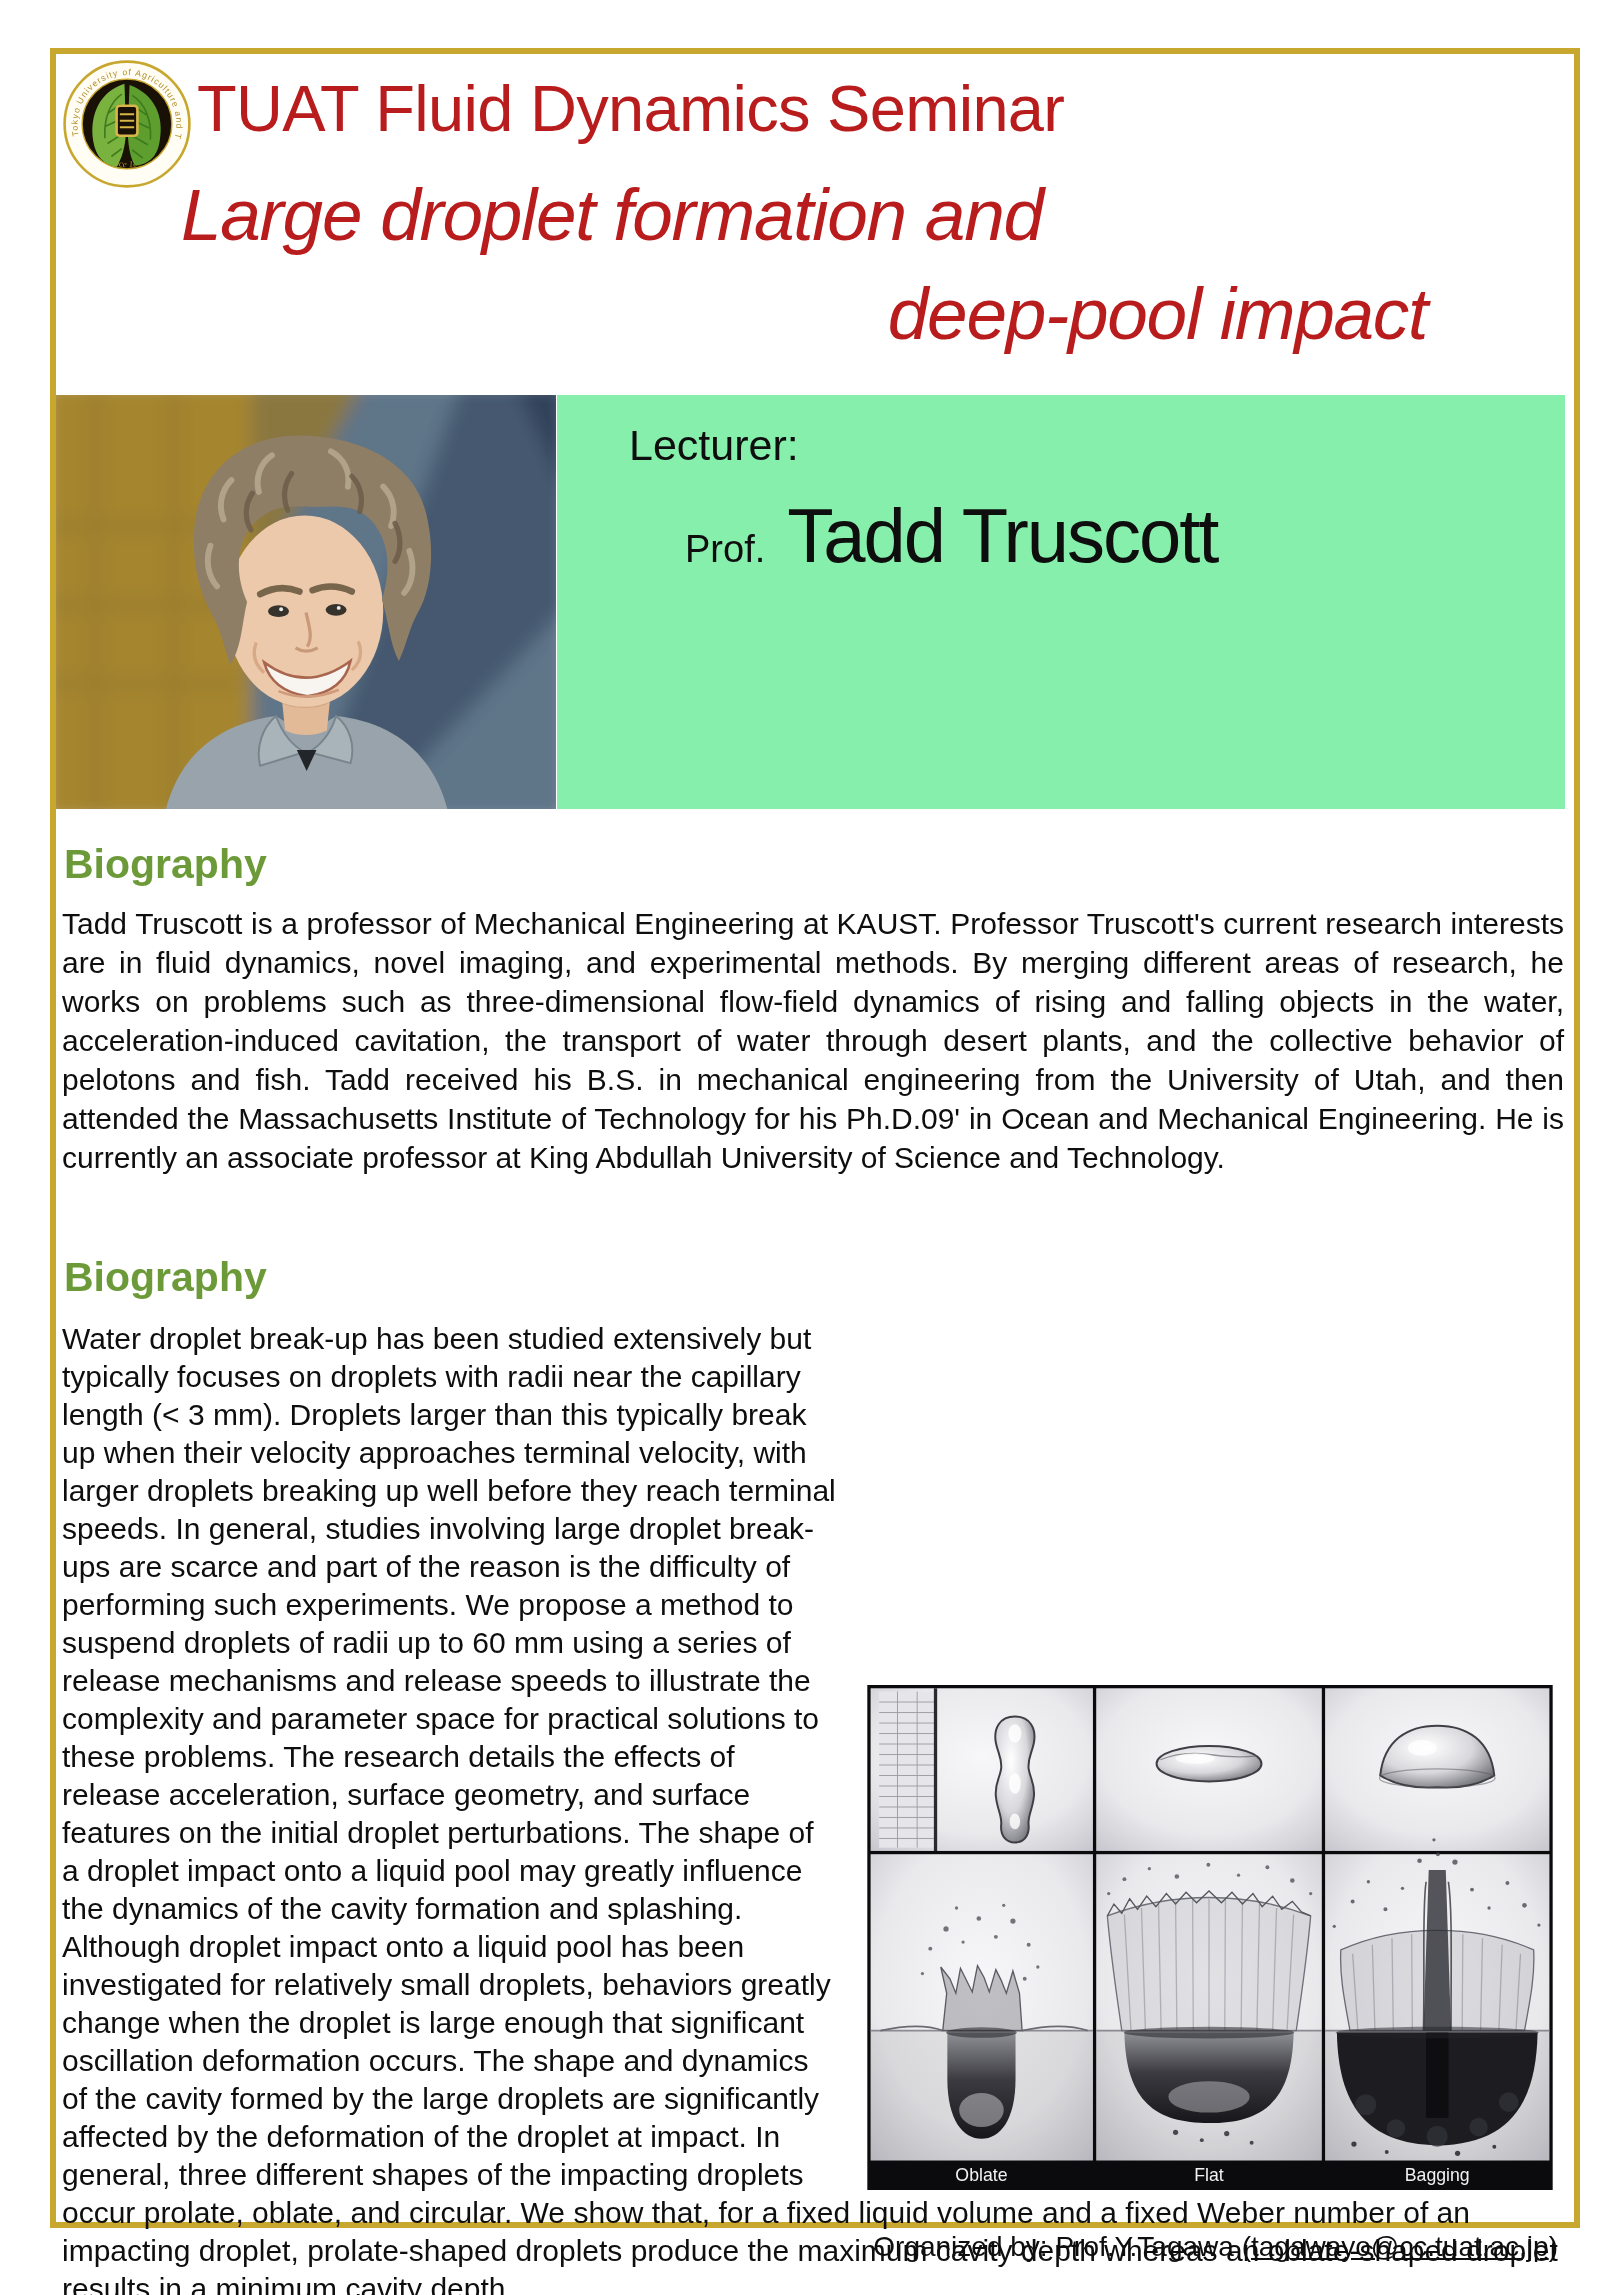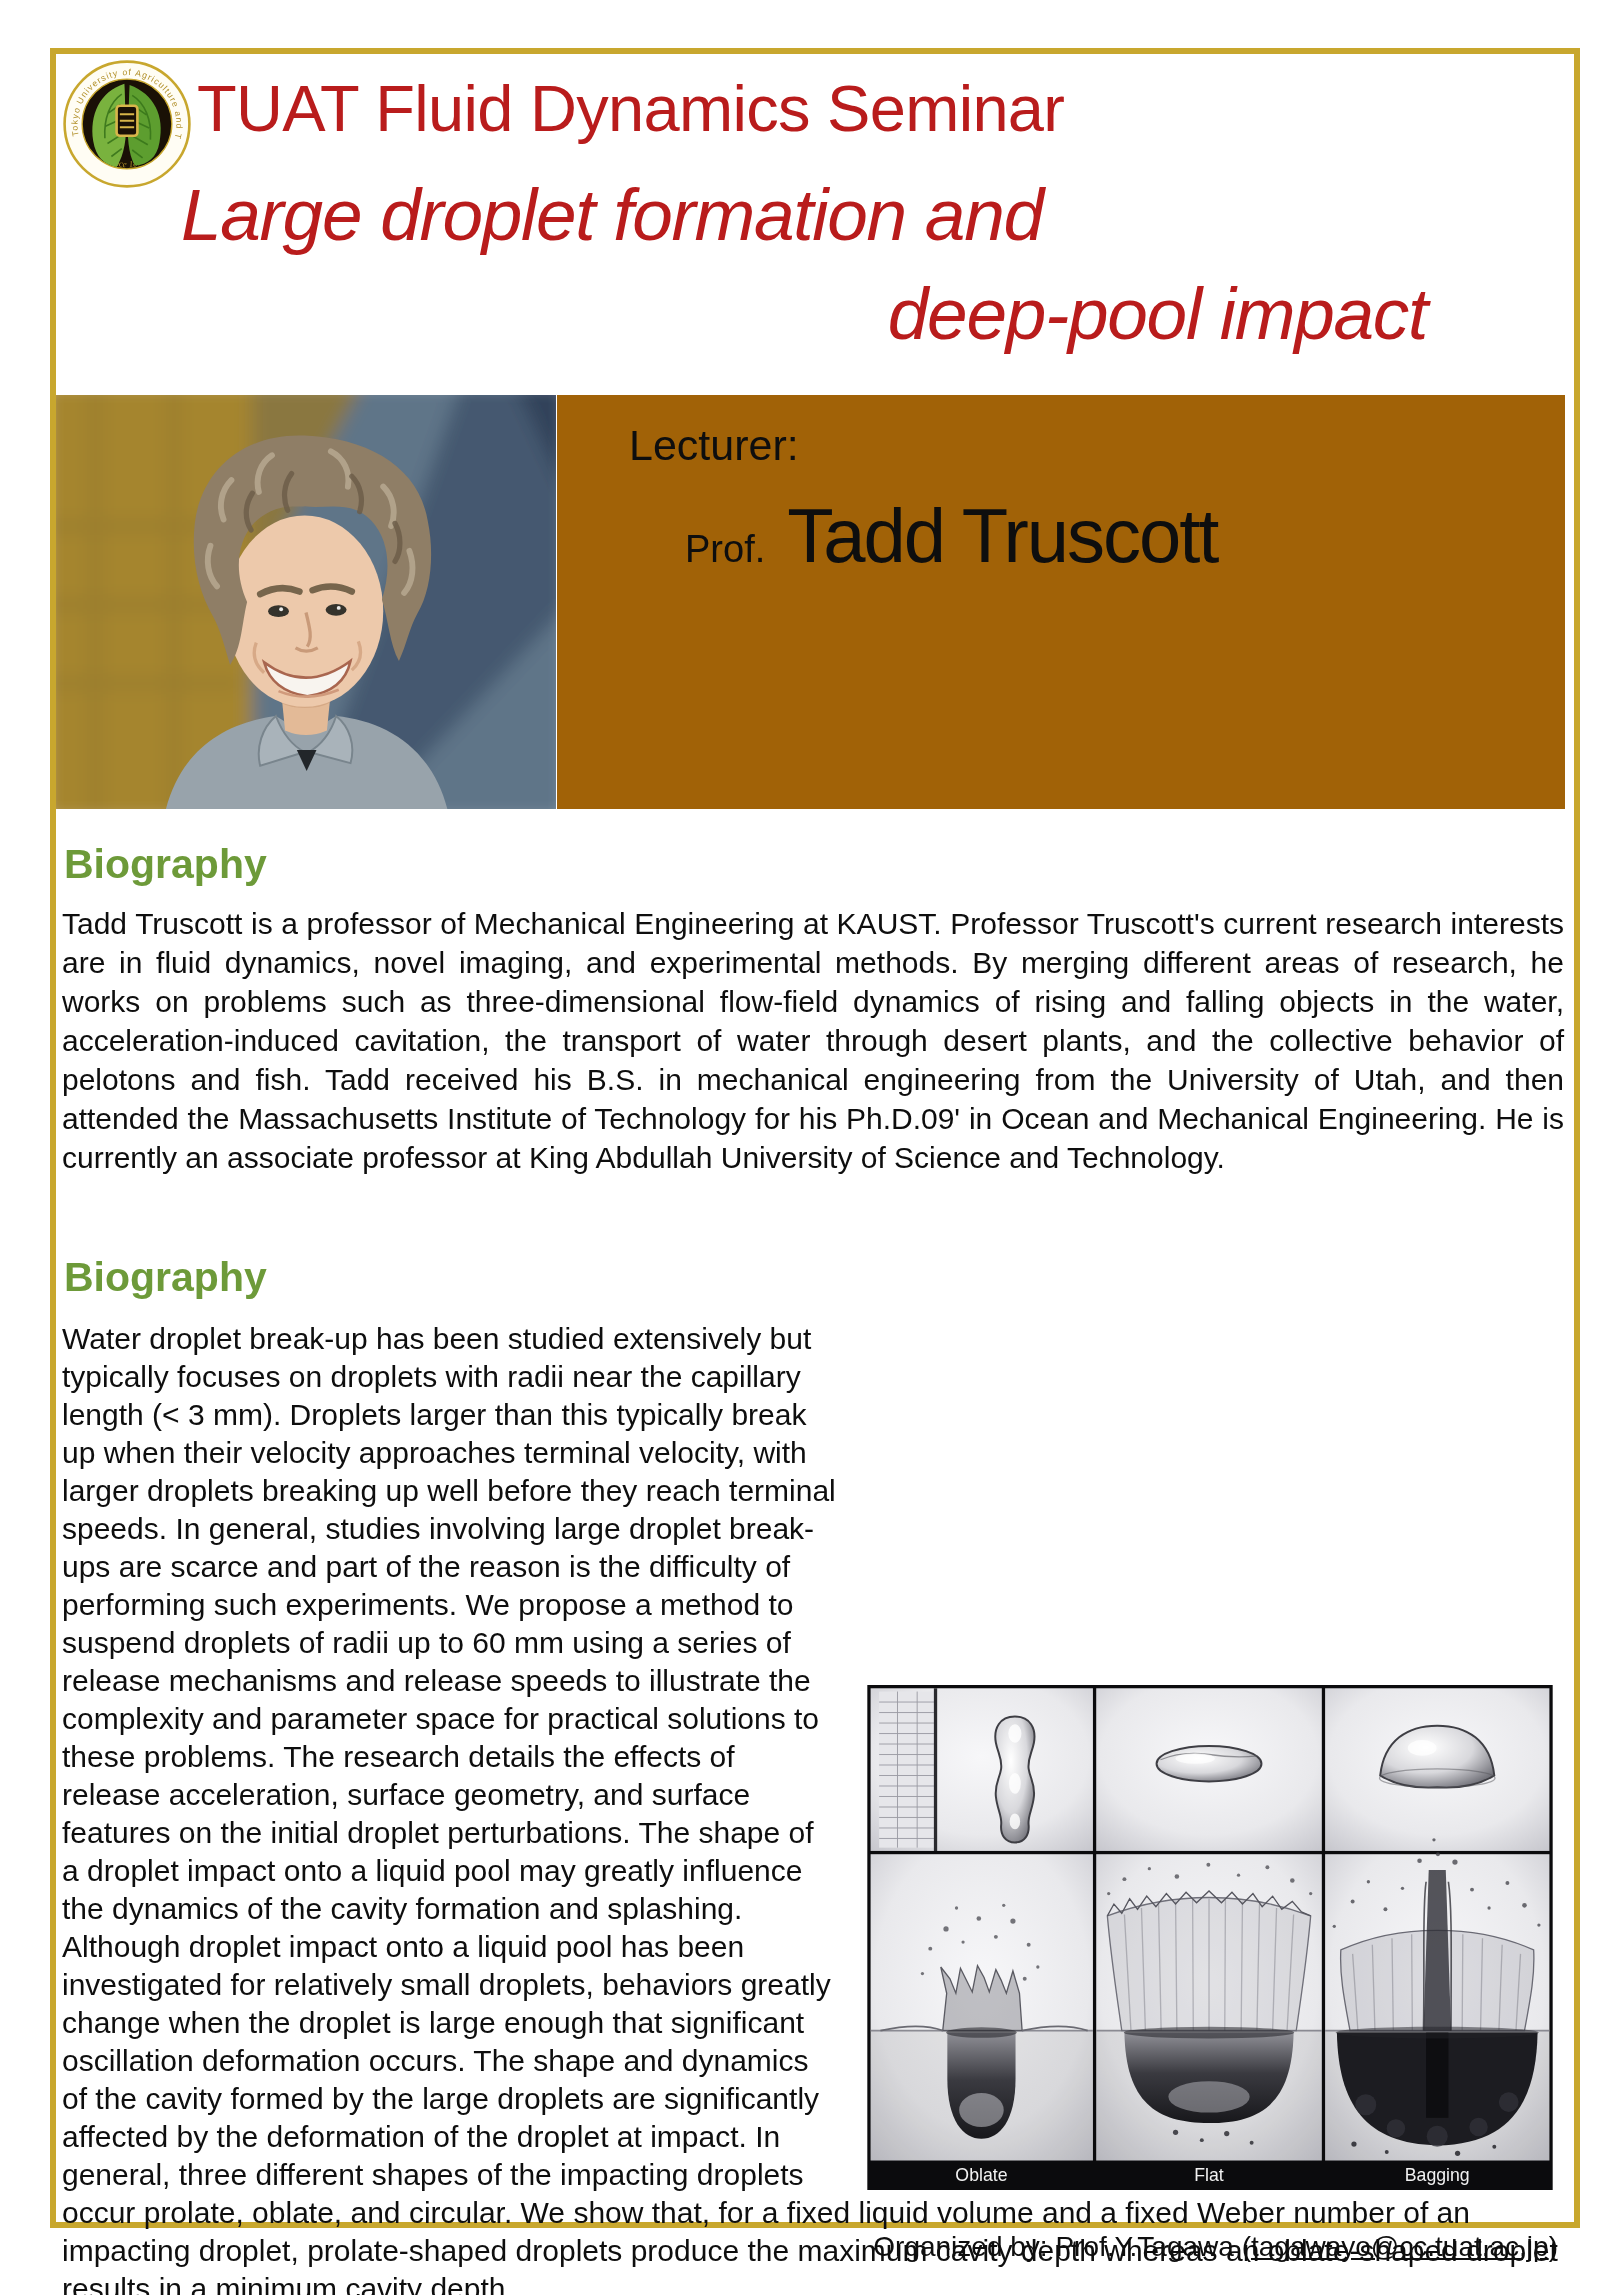--- a/index.html
+++ b/index.html
@@ -10,21 +10,21 @@
   .logo{position:absolute;left:62px;top:59px;width:130px;height:130px;}
   .logo svg{display:block;width:100%;height:100%;}
   .seminar-title{position:absolute;left:197px;top:76px;margin:0;font-weight:400;
                  font-size:65px;line-height:1;letter-spacing:-0.7px;color:#b91c1c;white-space:nowrap;}
   .talk-line{position:absolute;font-style:italic;color:#b91c1c;font-size:73px;
              line-height:1;letter-spacing:-1.3px;white-space:nowrap;}
   .talk-line.l1{left:181px;top:178px;}
   .talk-line.l2{top:270px;right:196px;margin-top:7px;}
   .portrait{position:absolute;left:56px;top:395px;width:500px;height:414px;overflow:hidden;}
   .portrait svg{display:block;width:100%;height:100%;}
-  .lecturer-box{position:absolute;left:557px;top:395px;width:1008px;height:414px;background:#a16207;}
+  .lecturer-box{position:absolute;left:557px;top:395px;width:1008px;height:414px;background:#86efac;}
   .lect-label{position:absolute;left:72px;top:26px;font-size:43px;}
   .name-row{position:absolute;left:128px;top:97px;display:flex;align-items:baseline;gap:22px;}
   .prof{font-size:38px;}
   .name{font-size:76px;letter-spacing:-2px;white-space:nowrap;}
   .meta{position:absolute;left:124px;right:0;top:217px;text-align:center;
         font-size:42px;line-height:61px;}
   .meta .lbl{margin-right:18.3px;}
   .sec-heading{position:absolute;margin:0;font-size:41px;font-weight:bold;color:#6D9A39;}
   #bio-heading{left:64px;top:841px;}
   #abs-heading{left:64px;top:1254px;}

